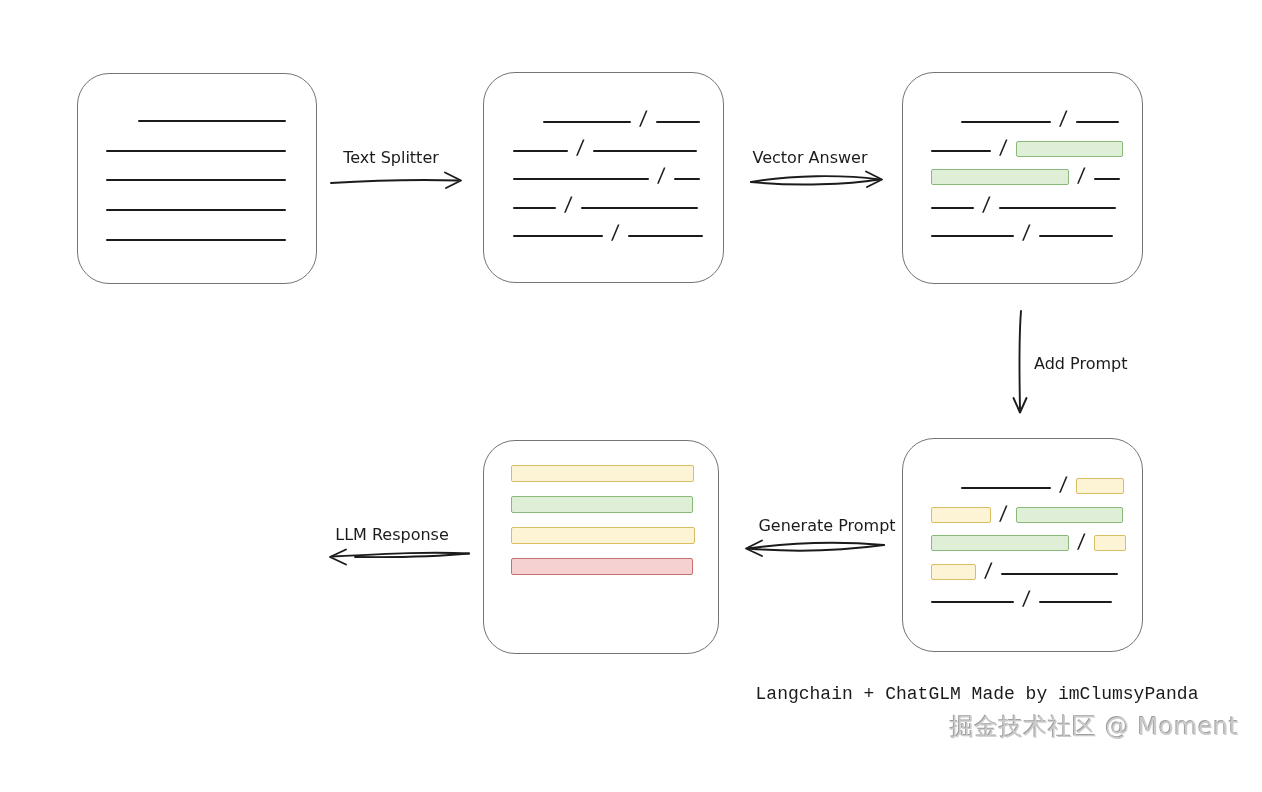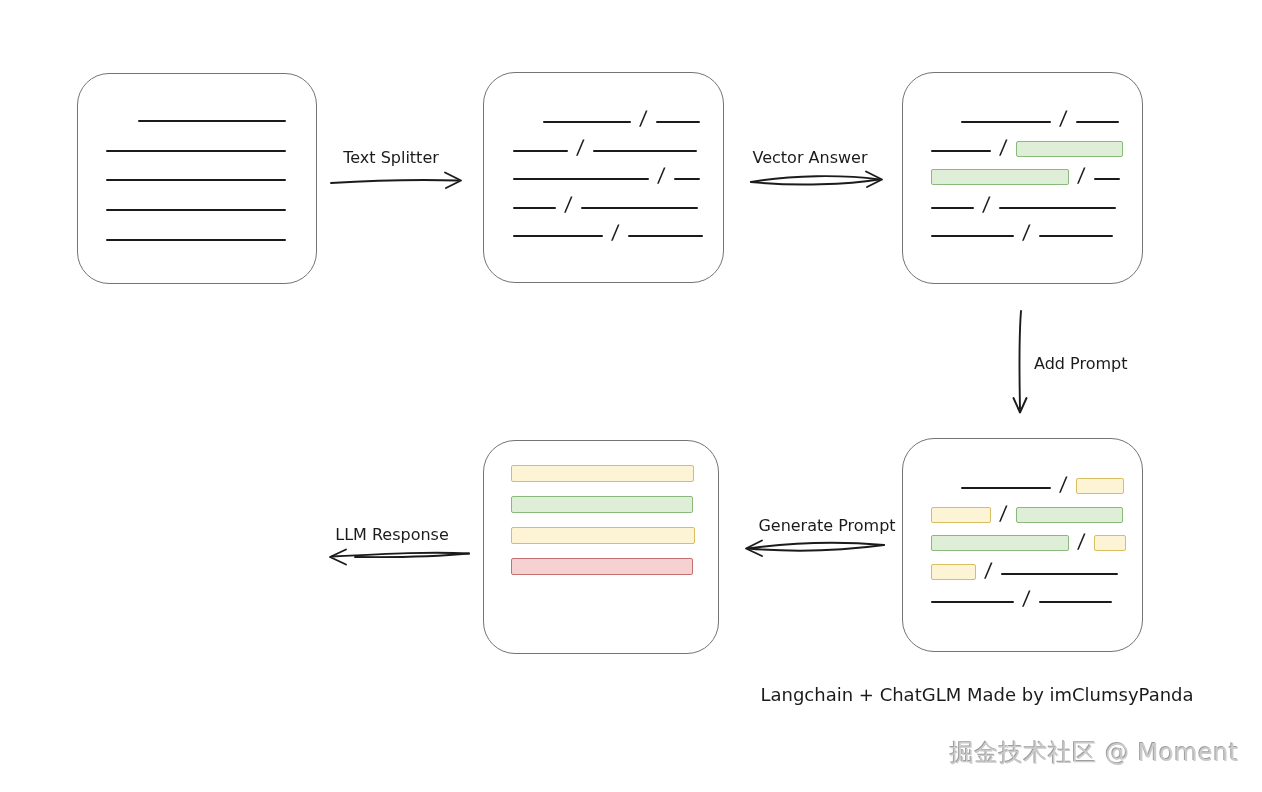--- a/index.html
+++ b/index.html
@@ -106,25 +106,26 @@
 
   
   .caption {
     position: absolute;
     left: 977px;
     top: 684px;
     transform: translateX(-50%);
     font-size: 18px;
     white-space: nowrap;
     color: var(--ink, #1b1b1b);
+    font-family: Liberation Mono, monospace;
   }
   .watermark {
     position: absolute;
     right: 23px;
-    top: 737px;
+    top: 711px;
     font-size: 24px;
     letter-spacing: 0.5px;
     white-space: nowrap;
     color: var(--watermark, #cbcbcb);
     text-shadow: -1px -1px 0 #9f9f9f, 1px 1px 0 #ffffff;
     text-align: center;
   }
 </style>
 </head>
 <body>

